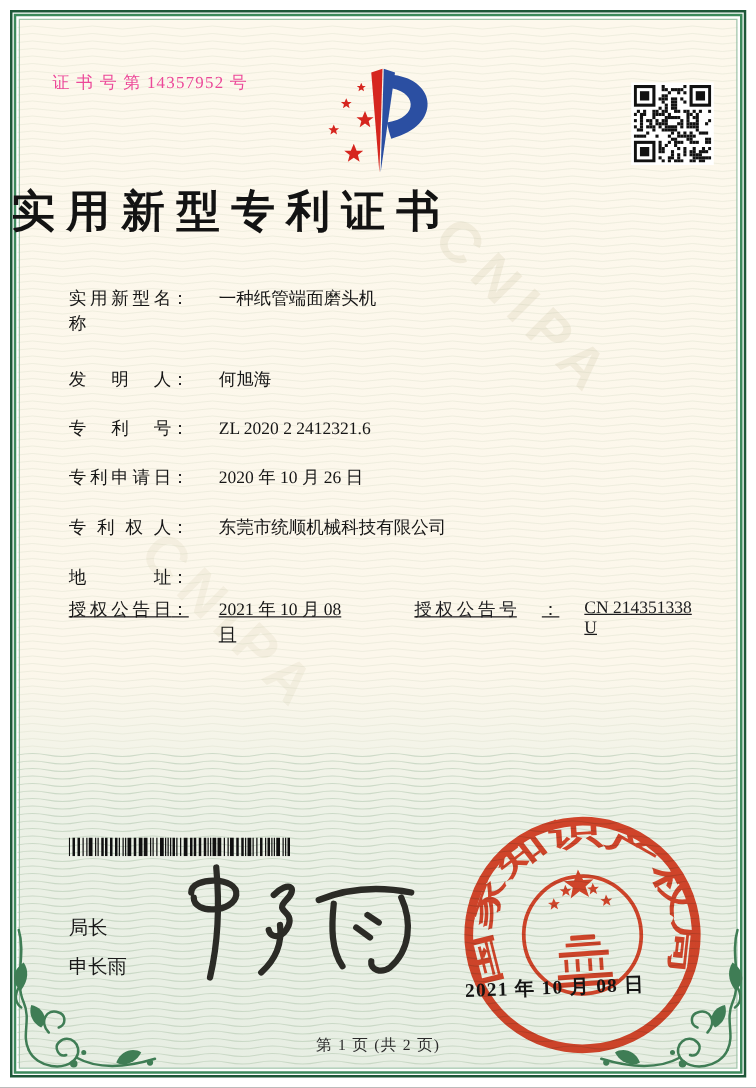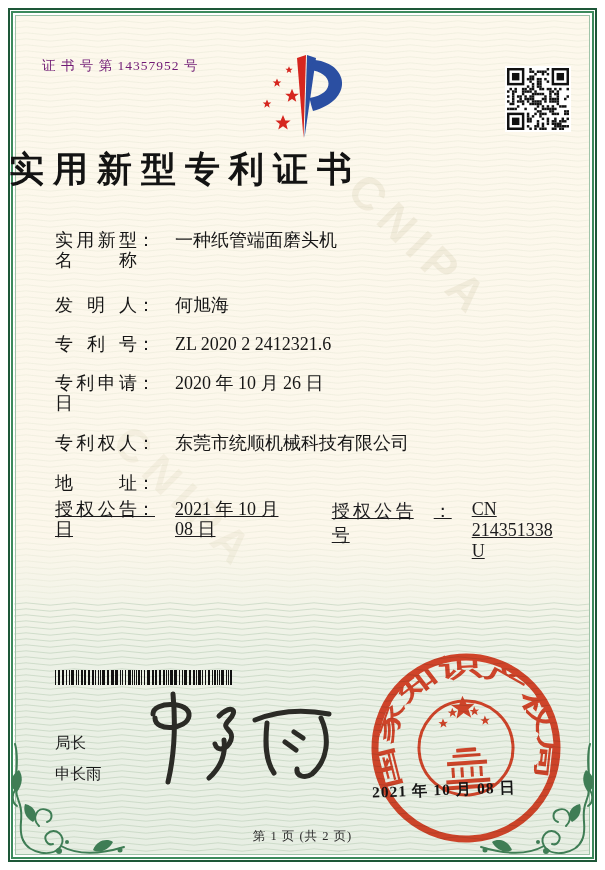--- a/index.html
+++ b/index.html
@@ -18,28 +18,28 @@
   svg.waves{position:absolute;left:0;top:0;width:605px;height:870px;}
   .wave-light{stroke:#d8ddc8;opacity:.38;fill:none;stroke-width:.8;}
   .wave-dark{stroke:#b8cdb6;opacity:.65;fill:none;stroke-width:.9;}
   .watermark{
     position:absolute;font-family:"Liberation Sans","DejaVu Sans",sans-serif;
     font-weight:bold;font-size:46px;letter-spacing:8px;color:rgba(180,162,120,.14);
     transform:rotate(45deg);white-space:nowrap;
   }
   .wm1{left:330px;top:218px;}
   .wm2{left:95px;top:470px;color:rgba(180,162,120,.10);}
-  .cert-no{position:absolute;left:42px;top:57px;font-size:13.5px;letter-spacing:1px;color:#701a75;}
+  .cert-no{position:absolute;left:42px;top:57px;font-size:13.5px;letter-spacing:1px;color:#ec4899;}
   .logo{position:absolute;left:237px;top:50px;}
   .qr{position:absolute;left:505px;top:66px;background:#fff;padding:2px;}
   .title{
     position:absolute;left:0;top:146px;width:100%;text-align:left;
     font-size:35px;font-weight:900;letter-spacing:9px;text-indent:9px;color:#131313;
   }
-  .fields{position:absolute;left:55px;top:230px;width:505px;font-size:18px;}
+  .fields{position:absolute;left:55px;top:230px;width:505px;font-size:14px;}
   .frow{display:flex;align-items:flex-start;line-height:20px;}
   .frow .lbl{
     display:inline-block;width:82px;flex:0 0 82px;text-align:justify;text-align-last:justify;
     color:#161616;
   }
   .frow .colon{flex:0 0 14px;width:14px;}
   .frow .val{color:#161616;max-width:392px;margin-left:24px;}
   .mb1{margin-bottom:25px;} .mb2{margin-bottom:19px;} .mb3{margin-bottom:20px;} .mb4{margin-bottom:6px;}
   .pairs{display:flex;text-decoration:underline;}
   .pair2{display:flex;margin-left:48px;gap:20px;}

